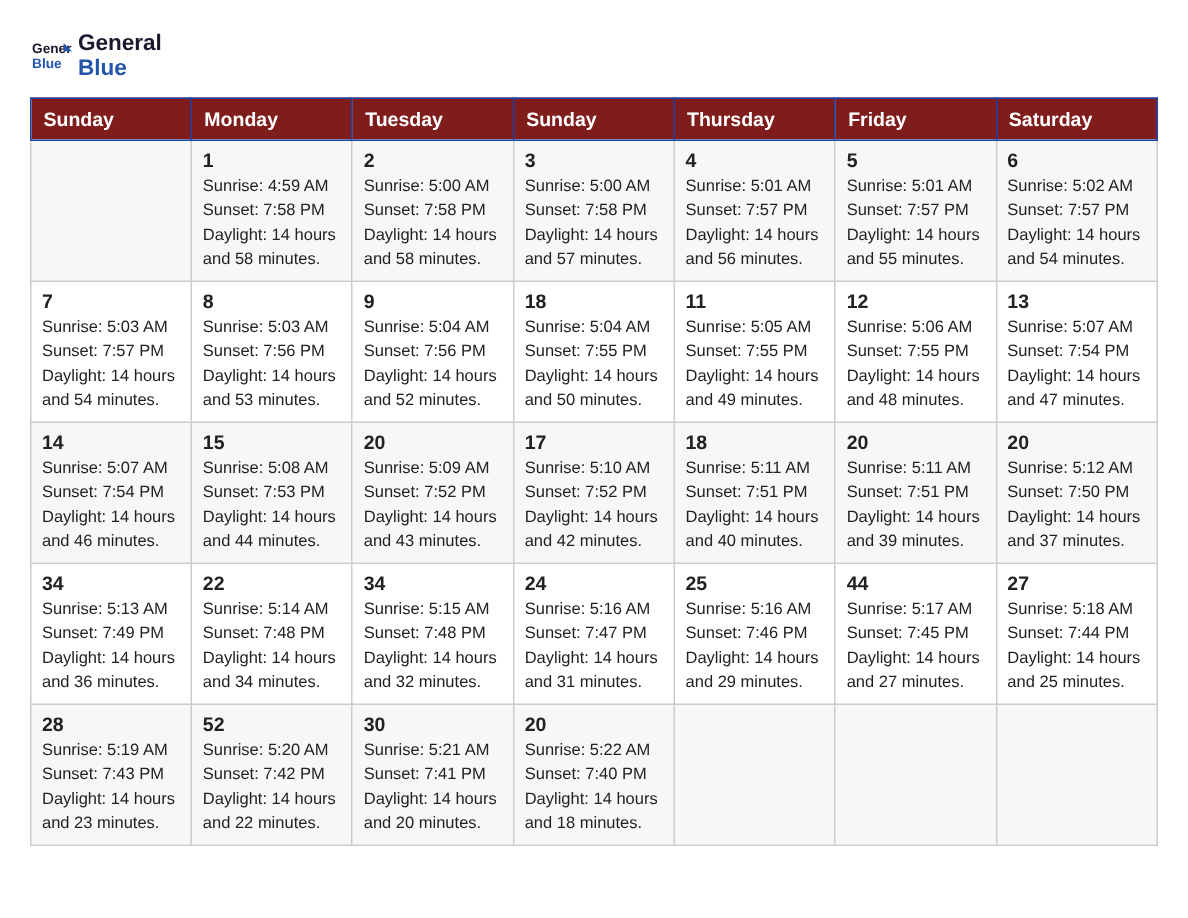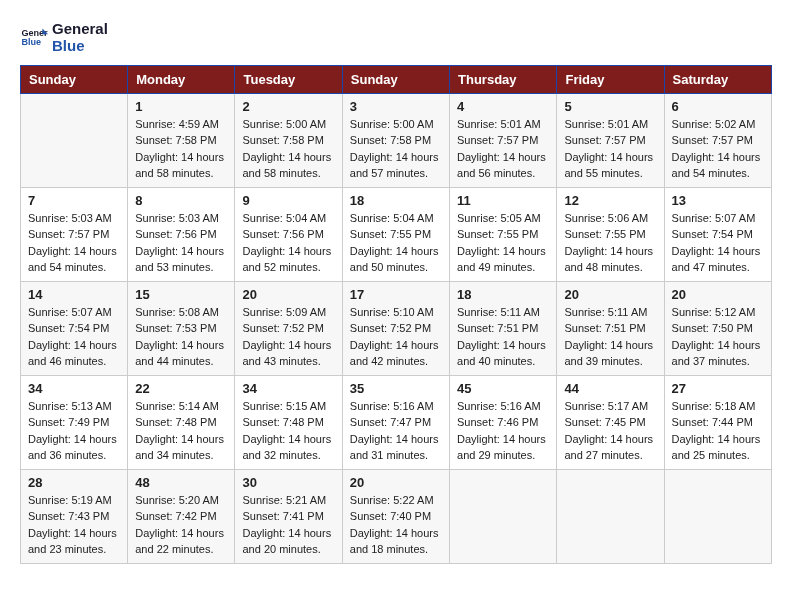--- a/index.html
+++ b/index.html
@@ -255,27 +255,27 @@
           </div>
         </td>
         <td>
           <div class="cell-content">
             <div class="day-number">34</div>
             <div class="cell-info">Sunrise: 5:15 AM<br>Sunset: 7:48 PM<br>Daylight: 14 hours<br>and 32 minutes.</div>
           </div>
         </td>
         <td>
           <div class="cell-content">
-            <div class="day-number">35</div>
+            <div class="day-number">24</div>
             <div class="cell-info">Sunrise: 5:16 AM<br>Sunset: 7:47 PM<br>Daylight: 14 hours<br>and 31 minutes.</div>
           </div>
         </td>
         <td>
           <div class="cell-content">
-            <div class="day-number">45</div>
+            <div class="day-number">25</div>
             <div class="cell-info">Sunrise: 5:16 AM<br>Sunset: 7:46 PM<br>Daylight: 14 hours<br>and 29 minutes.</div>
           </div>
         </td>
         <td>
           <div class="cell-content">
             <div class="day-number">44</div>
             <div class="cell-info">Sunrise: 5:17 AM<br>Sunset: 7:45 PM<br>Daylight: 14 hours<br>and 27 minutes.</div>
           </div>
         </td>
         <td>
@@ -287,21 +287,21 @@
       </tr>
       <tr>
         <td>
           <div class="cell-content">
             <div class="day-number">28</div>
             <div class="cell-info">Sunrise: 5:19 AM<br>Sunset: 7:43 PM<br>Daylight: 14 hours<br>and 23 minutes.</div>
           </div>
         </td>
         <td>
           <div class="cell-content">
-            <div class="day-number">48</div>
+            <div class="day-number">52</div>
             <div class="cell-info">Sunrise: 5:20 AM<br>Sunset: 7:42 PM<br>Daylight: 14 hours<br>and 22 minutes.</div>
           </div>
         </td>
         <td>
           <div class="cell-content">
             <div class="day-number">30</div>
             <div class="cell-info">Sunrise: 5:21 AM<br>Sunset: 7:41 PM<br>Daylight: 14 hours<br>and 20 minutes.</div>
           </div>
         </td>
         <td>

